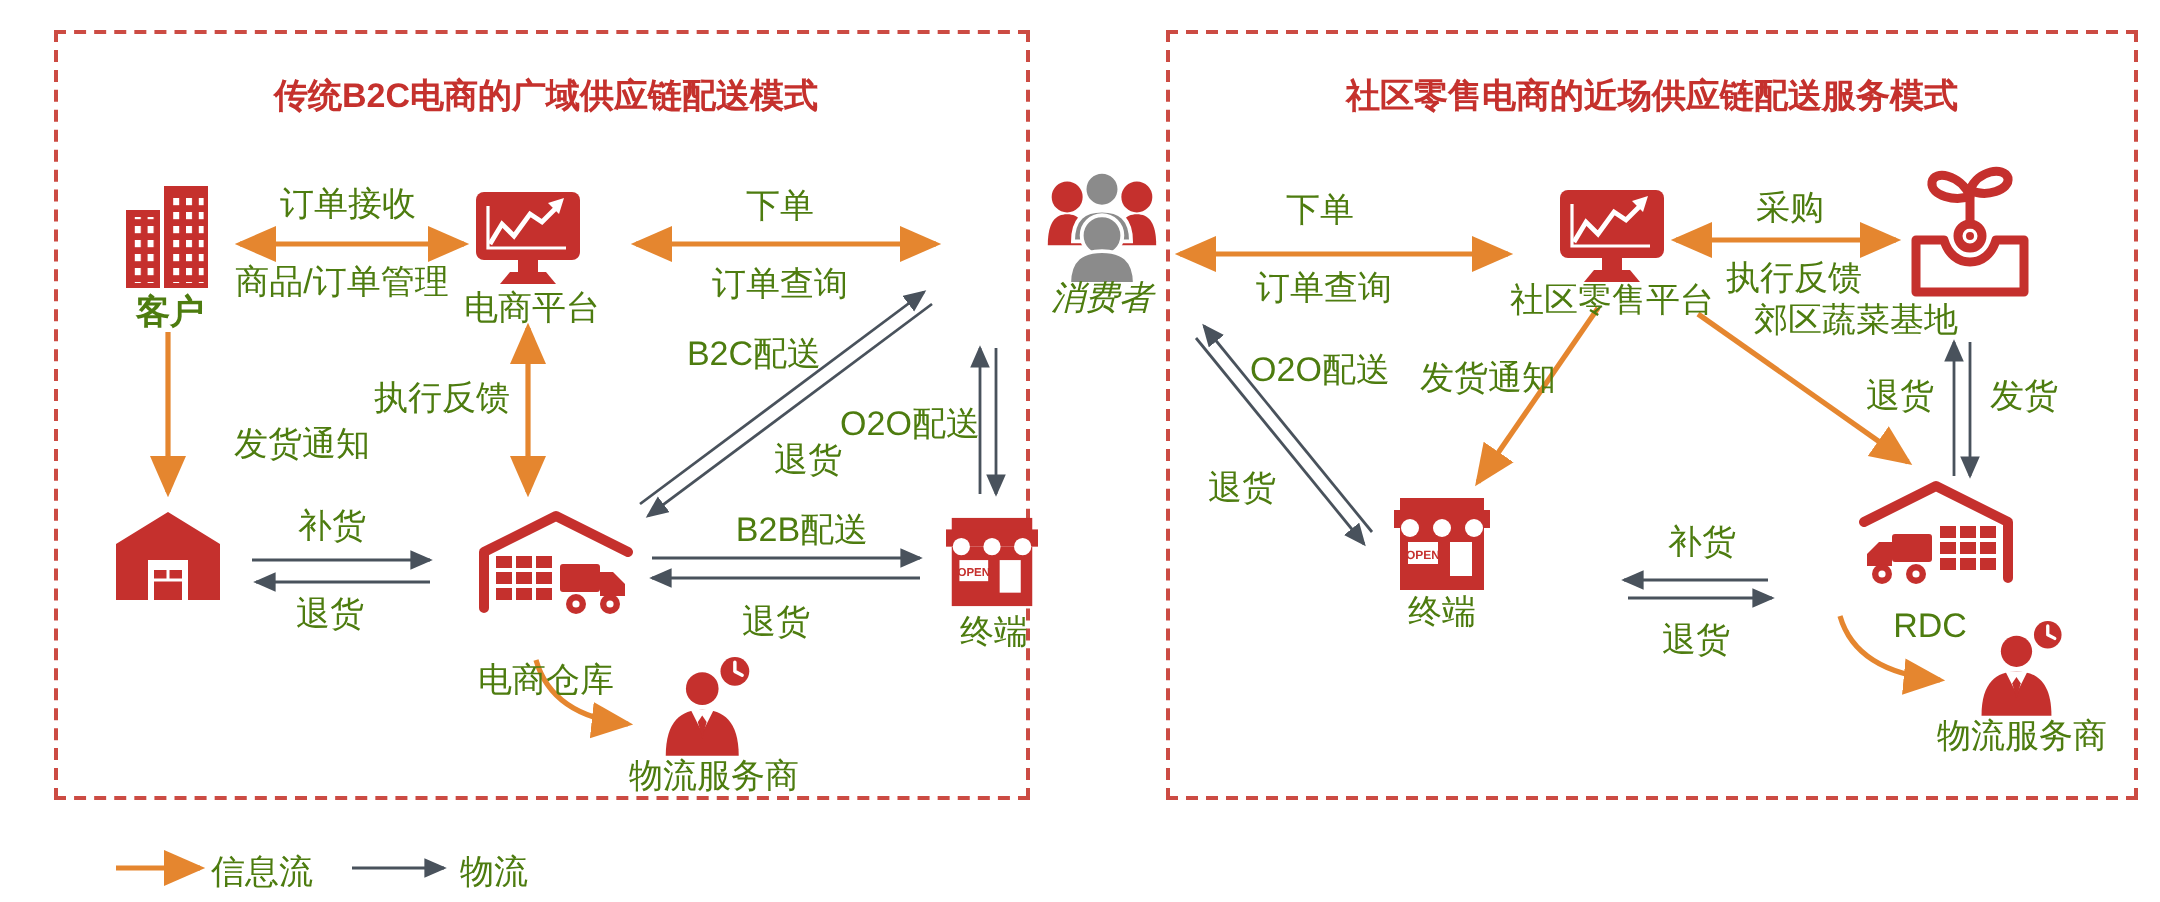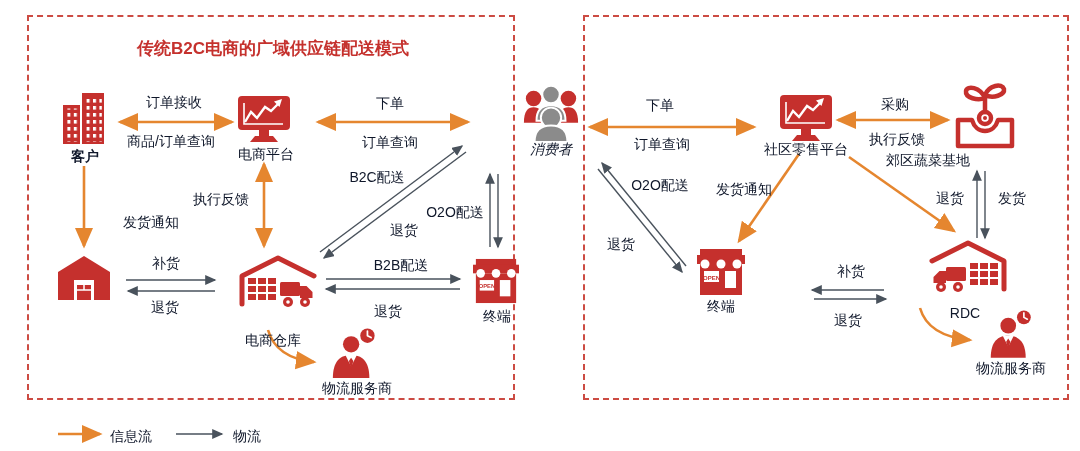--- a/index.html
+++ b/index.html
@@ -7,21 +7,21 @@
     position:relative;width:1080px;height:451px;overflow:hidden;
     font-family:"Liberation Sans","DejaVu Sans",sans-serif;background:#ffffff;
   }
   .panel{position:absolute;border:2px dashed #cc4b43;box-sizing:border-box;}
   .title{
     position:absolute;transform:translate(-50%,-50%);
     font-size:17px;font-weight:bold;color:#c5312d;white-space:nowrap;
   }
   .lbl{
     position:absolute;transform:translate(-50%,-50%);
-    font-size:14px;color:#0f172a;white-space:nowrap;line-height:1;
+    font-size:17px;color:#4d7c0f;white-space:nowrap;line-height:1;
   }
   .icon{position:absolute;}
   .overlay{position:absolute;left:0;top:0;pointer-events:none;}
   svg text{font-family:"Liberation Sans","DejaVu Sans",sans-serif;}
   .ol{stroke:#e5862f;stroke-width:2.6;fill:none;}
   .gl{stroke:#49525c;stroke-width:1.4;fill:none;}
 </style>
 </head>
 <body>
 
@@ -66,20 +66,21 @@
     <line class="gl" x1="884" y1="290" x2="812" y2="290" marker-end="url(#ag)"></line>
     <line class="gl" x1="814" y1="299" x2="886" y2="299" marker-end="url(#ag)"></line>
     <line class="gl" x1="977" y1="238" x2="977" y2="171" marker-end="url(#ag)"></line>
     <line class="gl" x1="985" y1="171" x2="985" y2="238" marker-end="url(#ag)"></line>
 
     <line class="ol" x1="58" y1="434" x2="100" y2="434" marker-end="url(#ao)"></line>
     <line class="gl" x1="176" y1="434" x2="222" y2="434" marker-end="url(#ag)"></line>
   </svg>
 
   <div class="title" style="left:273px;top:48px;">传统B2C电商的广域供应链配送模式</div>
+  <div class="title" style="left:826px;top:48px;">社区零售电商的近场供应链配送服务模式</div>
 
   <svg class="icon" style="left:61px;top:92px;" width="46" height="52" viewBox="0 0 46 52">
     <defs>
         <pattern id="win" width="6.4" height="7" patternUnits="userSpaceOnUse">
           <rect width="3" height="3.6" fill="#ffffff"></rect>
         </pattern>
       </defs>
     <rect x="2" y="13" width="17" height="39" fill="#c5302d"></rect>
     <rect x="21" y="1" width="22" height="51" fill="#c5302d"></rect>
     <rect x="4.5" y="16.5" width="13" height="33" fill="url(#win)"></rect>
@@ -216,21 +217,21 @@
     <circle cx="39" cy="10" r="7.5" fill="#c5302d"></circle>
     <path d="M39,10 V5.2 M39,10 L42.8,12" stroke="#ffffff" stroke-width="1.8" fill="none" stroke-linecap="round"></path>
     <circle cx="22" cy="19" r="8.5" fill="#c5302d"></circle>
     <path d="M3,54 C3,36 11,30 22,30 C33,30 41,36 41,54 Z" fill="#c5302d"></path>
     <path d="M16,30 L22,42 L28,30 Z" fill="#ffffff"></path>
     <path d="M22,33 l-2.3,3.4 2.3,8.5 2.3,-8.5 z" fill="#c5302d"></path>
   </svg>
 
   <div class="lbl" style="left:85px;top:156px;font-weight:bold;">客户</div>
   <div class="lbl" style="left:174px;top:102px;">订单接收</div>
-  <div class="lbl" style="left:171px;top:141px;">商品/订单查询</div>
+  <div class="lbl" style="left:171px;top:141px;">商品/订单管理</div>
   <div class="lbl" style="left:266px;top:154px;">电商平台</div>
   <div class="lbl" style="left:390px;top:103px;">下单</div>
   <div class="lbl" style="left:390px;top:142px;">订单查询</div>
   <div class="lbl" style="left:221px;top:199px;">执行反馈</div>
   <div class="lbl" style="left:151px;top:222px;">发货通知</div>
   <div class="lbl" style="left:166px;top:263px;">补货</div>
   <div class="lbl" style="left:165px;top:307px;">退货</div>
   <div class="lbl" style="left:273px;top:340px;">电商仓库</div>
   <div class="lbl" style="left:377px;top:177px;">B2C配送</div>
   <div class="lbl" style="left:404px;top:230px;">退货</div>

